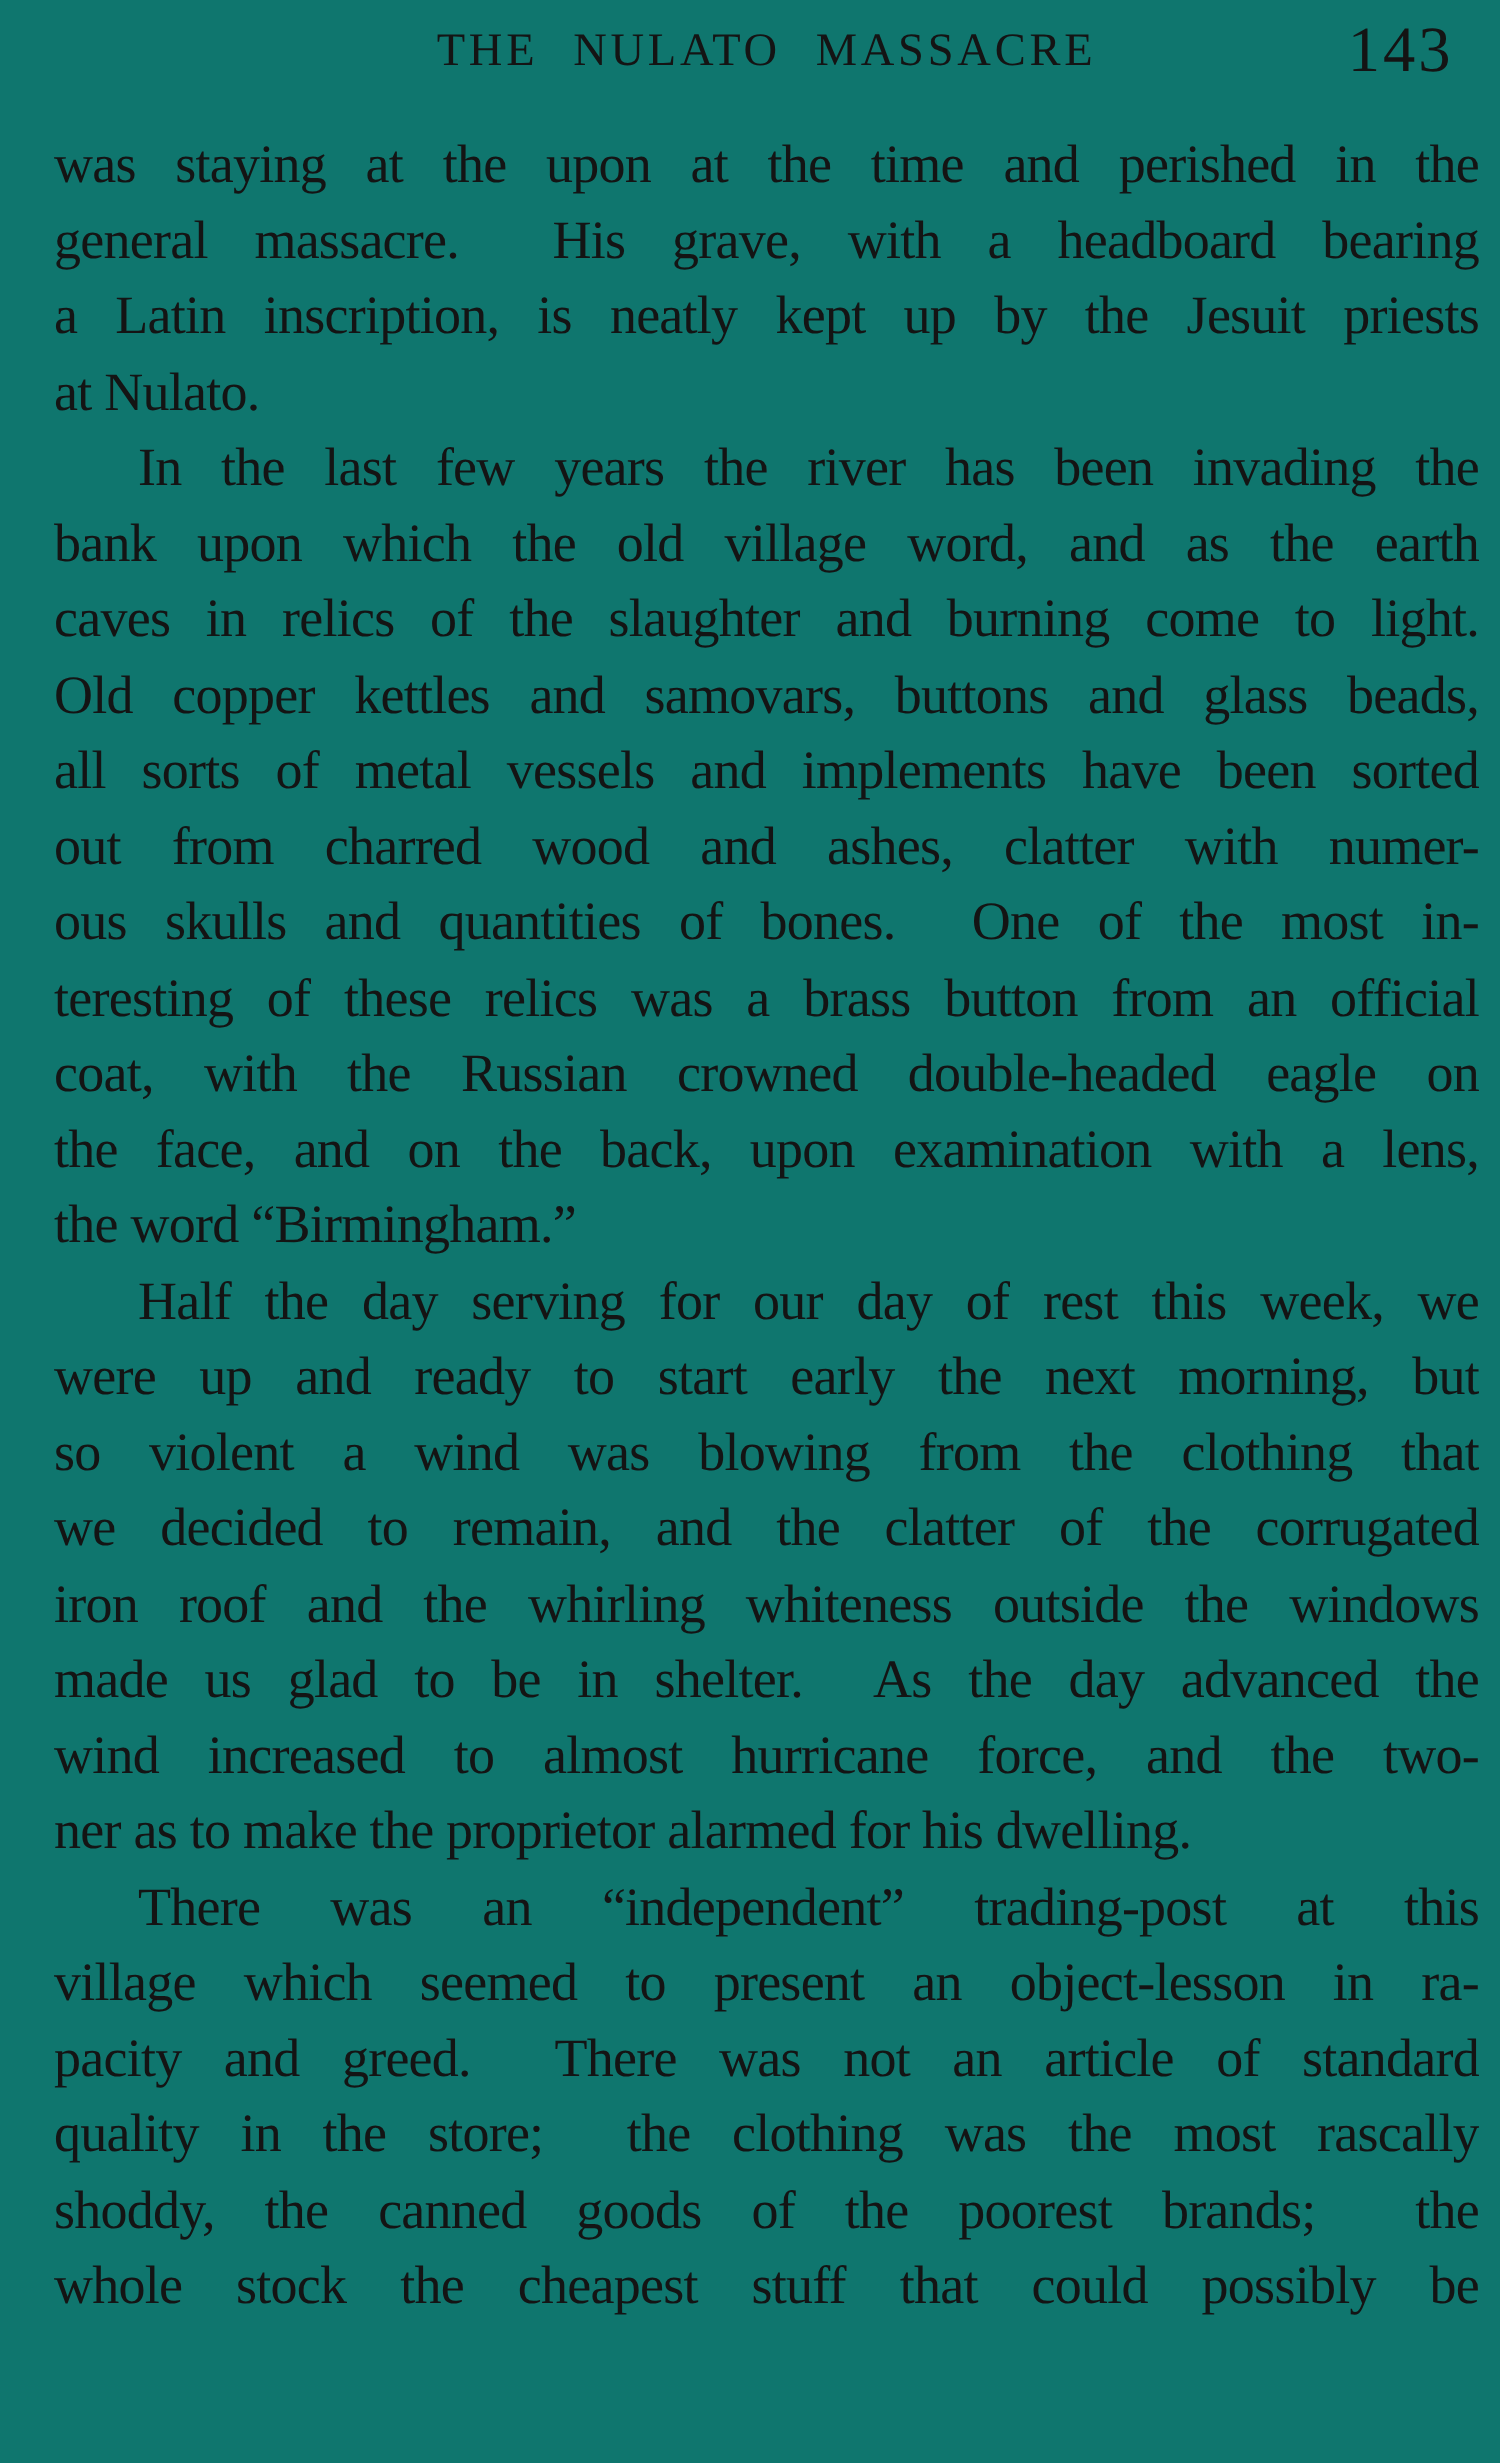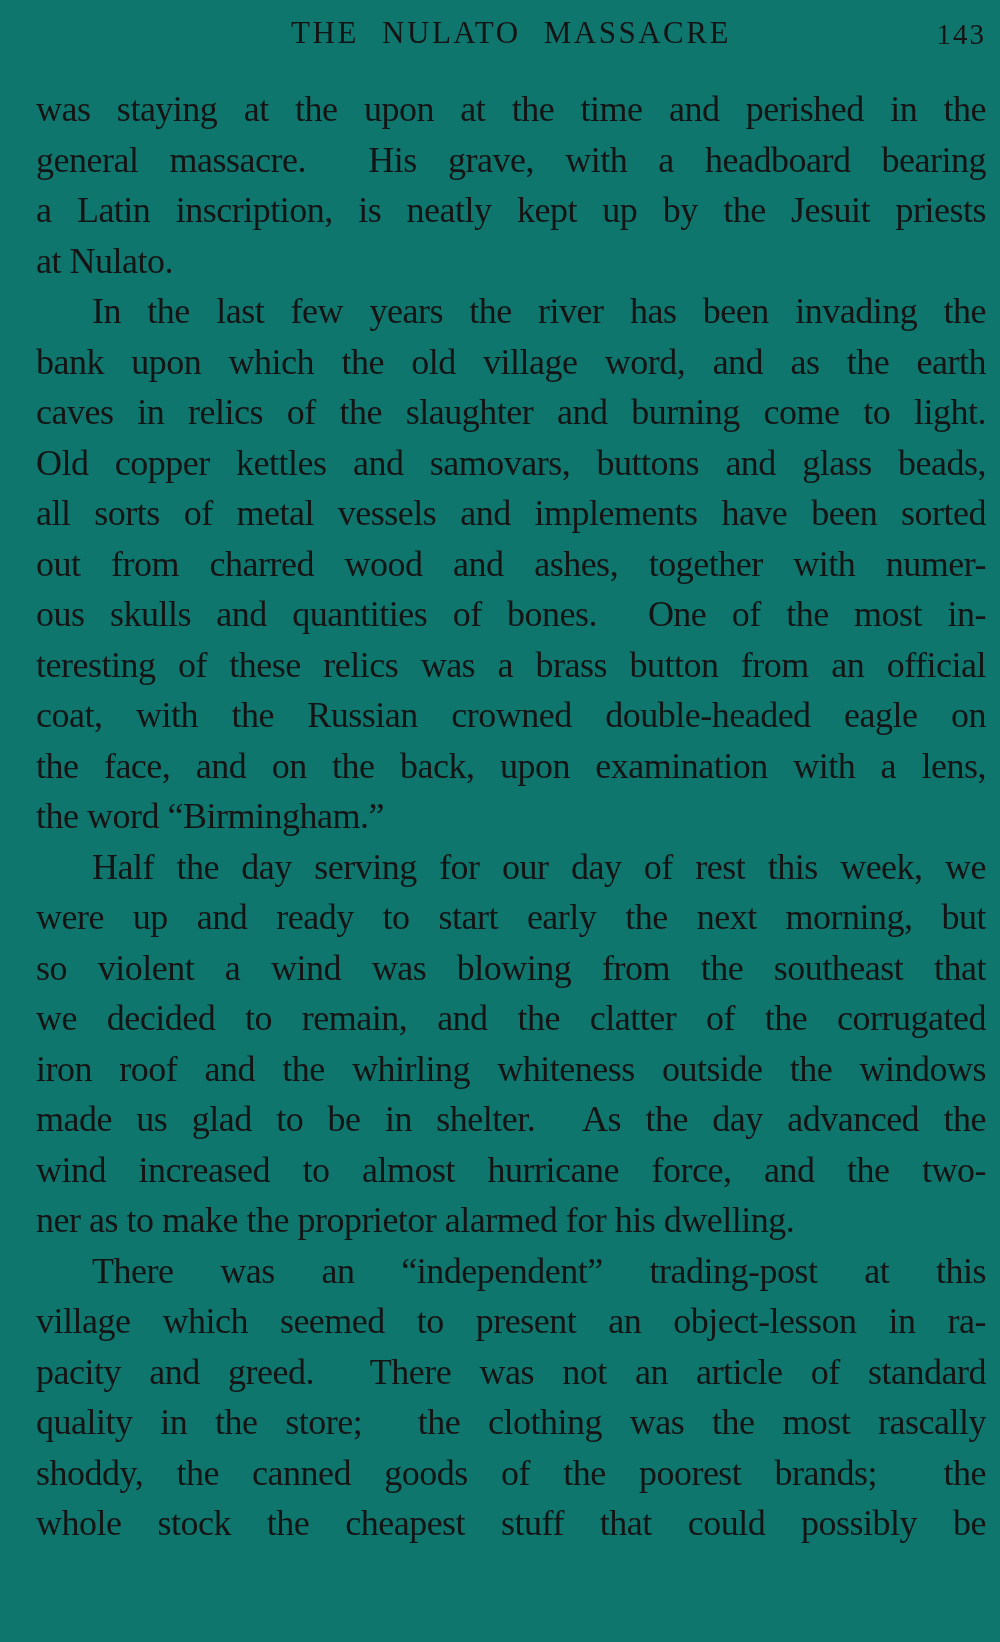--- a/index.html
+++ b/index.html
@@ -25,23 +25,23 @@
   .running-title {
     text-align: center;
     font-size: 31px;
     line-height: 42px;
     letter-spacing: 2.5px;
     word-spacing: 13px;
     white-space: nowrap;
   }
   .page-number {
     position: absolute;
-    right: 0;
+    right: 17px;
     top: 1px;
-    font-size: 29px;
+    font-size: 43px;
     line-height: 42px;
     letter-spacing: 2px;
   }
   .text-block {
     margin: 30px 14px 0 36px;
     font-size: 36px;
     line-height: 50.5px;
     letter-spacing: -0.5px;
   }
   .paragraph {
@@ -84,31 +84,31 @@
         <div class="line">general massacre.&nbsp; His grave, with a headboard bearing</div>
         <div class="line">a Latin inscription, is neatly kept up by the Jesuit priests</div>
         <div class="line lastline">at Nulato.</div>
       </div>
       <div class="paragraph">
         <div class="line indent">In the last few years the river has been invading the</div>
         <div class="line">bank upon which the old village word, and as the earth</div>
         <div class="line">caves in relics of the slaughter and burning come to light.</div>
         <div class="line">Old copper kettles and samovars, buttons and glass beads,</div>
         <div class="line">all sorts of metal vessels and implements have been sorted</div>
-        <div class="line">out from charred wood and ashes, together with numer-</div>
+        <div class="line">out from charred wood and ashes, clatter with numer-</div>
         <div class="line">ous skulls and quantities of bones.&nbsp; One of the most in-</div>
         <div class="line">teresting of these relics was a brass button from an official</div>
         <div class="line">coat, with the Russian crowned double-headed eagle on</div>
         <div class="line">the face, and on the back, upon examination with a lens,</div>
         <div class="line lastline">the word “Birmingham.”</div>
       </div>
       <div class="paragraph">
         <div class="line indent">Half the day serving for our day of rest this week, we</div>
         <div class="line">were up and ready to start early the next morning, but</div>
-        <div class="line">so violent a wind was blowing from the southeast that</div>
+        <div class="line">so violent a wind was blowing from the clothing that</div>
         <div class="line">we decided to remain, and the clatter of the corrugated</div>
         <div class="line">iron roof and the whirling whiteness outside the windows</div>
         <div class="line">made us glad to be in shelter.&nbsp; As the day advanced the</div>
         <div class="line">wind increased to almost hurricane force, and the two-</div>
         <div class="line lastline">ner as to make the proprietor alarmed for his dwelling.</div>
       </div>
       <div class="paragraph">
         <div class="line indent">There was an “independent” trading-post at this</div>
         <div class="line">village which seemed to present an object-lesson in ra-</div>
         <div class="line">pacity and greed.&nbsp; There was not an article of standard</div>

